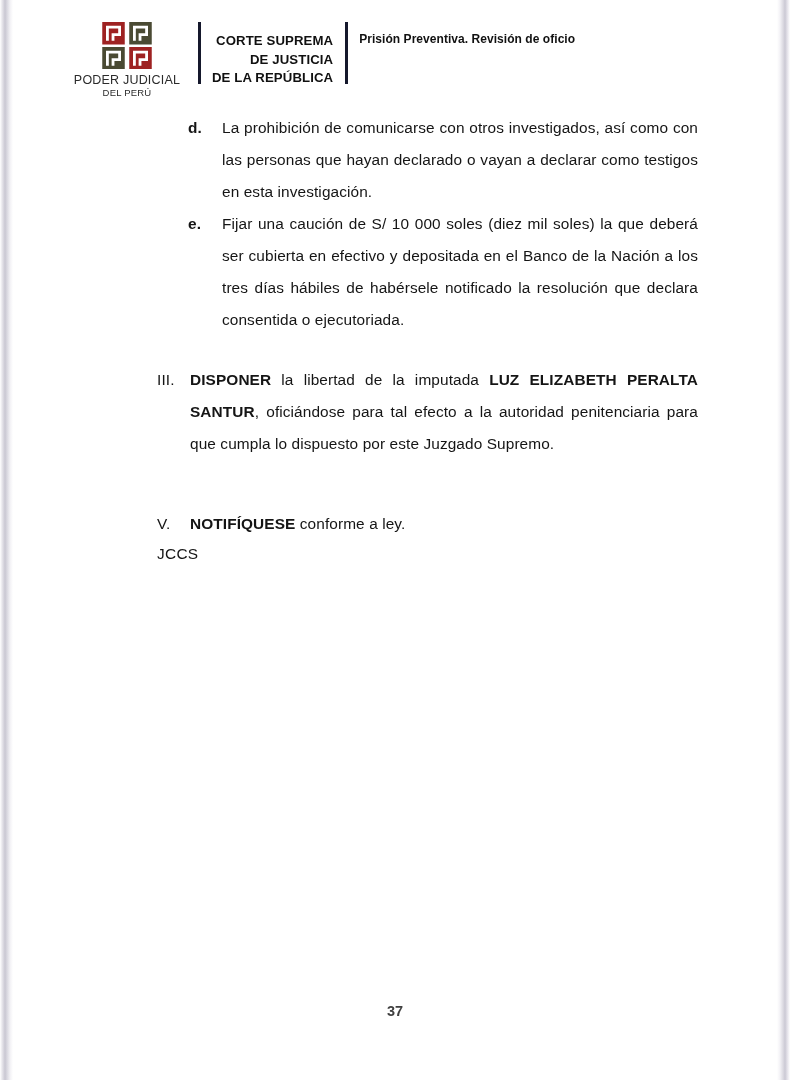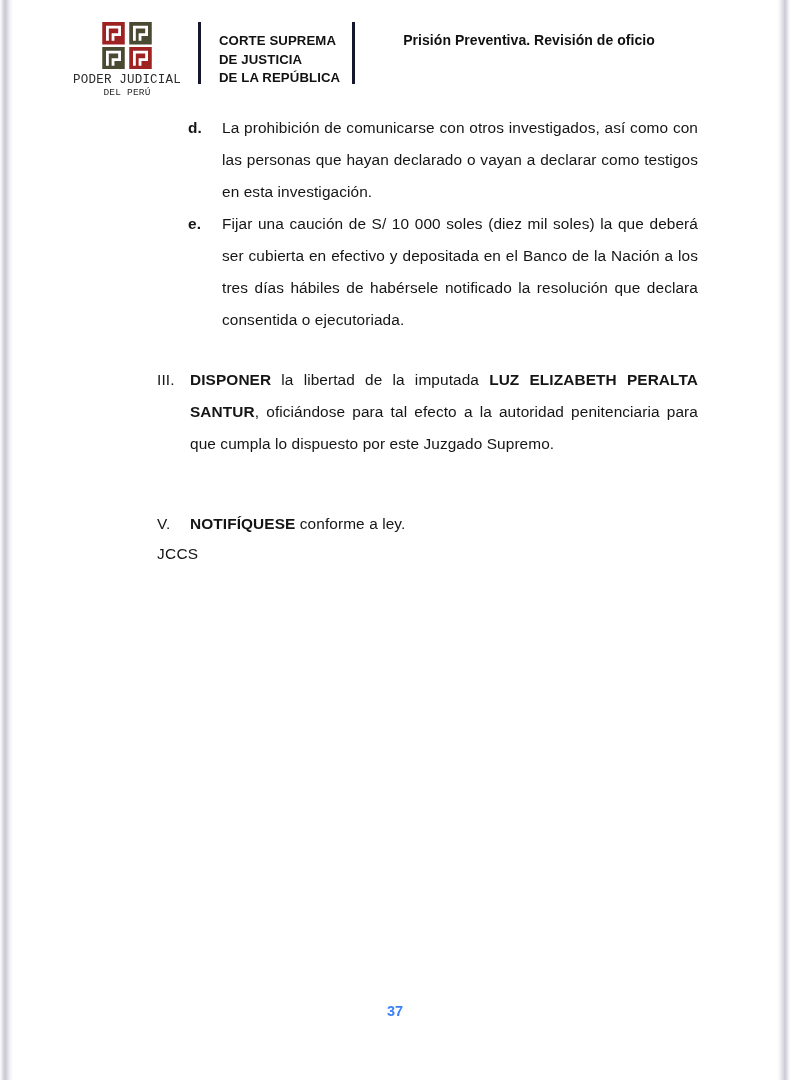--- a/index.html
+++ b/index.html
@@ -73,21 +73,21 @@
   }
   .logo-cell {
     position: relative;
     overflow: hidden;
   }
   .logo-cell svg { display: block; width: 100%; height: 100%; }
 
   .logo-wordmark {
     margin-top: 5px;
     text-align: center;
-    font-family: Liberation Mono, monospace;
+    font-family: Liberation Sans, sans-serif;
     color: #2b2b2b;
     line-height: 1.05;
   }
   .logo-wordmark .w1 {
     display: block;
     font-size: 12.5px;
     letter-spacing: 0.2px;
   }
   .logo-wordmark .w2 {
     display: block;
@@ -99,40 +99,41 @@
   .hdr-rule {
     width: 3px;
     background: #15182c;
     flex: none;
   }
   .hdr-rule.first { height: 62px; margin-left: 10px; }
   .hdr-rule.second { height: 62px; margin-left: 12px; }
 
   .court-name {
     flex: none;
-    margin-left: 18px;
+    margin-left: 11px;
     padding-top: 10px;
     font-weight: bold;
     font-size: 13.2px;
     line-height: 1.42;
     letter-spacing: 0.1px;
     color: #111111;
     white-space: nowrap;
+    text-align: right;
   }
 
   .case-block {
     flex: none;
     margin-left: 11px;
     padding-top: 9px;
     line-height: 1.38;
     color: #111111;
     white-space: nowrap;
   }
   .case-block .ln1 { font-weight: bold; font-size: 11.6px; letter-spacing: 0.05px; }
-  .case-block .ln2 { font-weight: bold; font-size: 14px; letter-spacing: 0.05px; margin-left: 37px; }
+  .case-block .ln2 { font-weight: bold; font-size: 12px; letter-spacing: 0.05px; }
   .case-block .ln3 { font-weight: bold; font-size: 11.4px; letter-spacing: 0.05px; }
 
   
   .doc-body {
     position: absolute;
     left: 0;
     right: 0;
     top: 112px;
     bottom: 0;
   }
@@ -195,21 +196,21 @@
 
   
   .page-number {
     position: absolute;
     left: 0;
     right: 0;
     top: 1003px;
     text-align: center;
     font-size: 14.5px;
     font-weight: bold;
-    color: #3b82f6;
+    color: #404040;
   }
 </style>
 </head>
 <body>
 
 <div class="page-sheet">
 
   <div class="edge-shade-left"></div>
   <div class="edge-shade-right"></div>
 

